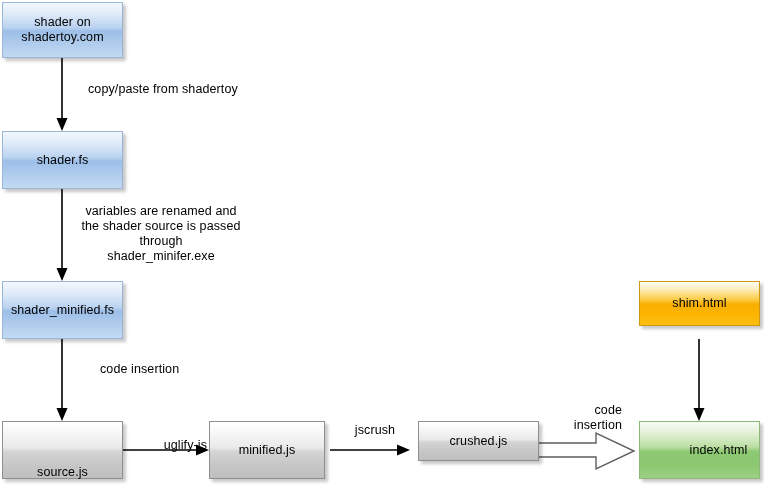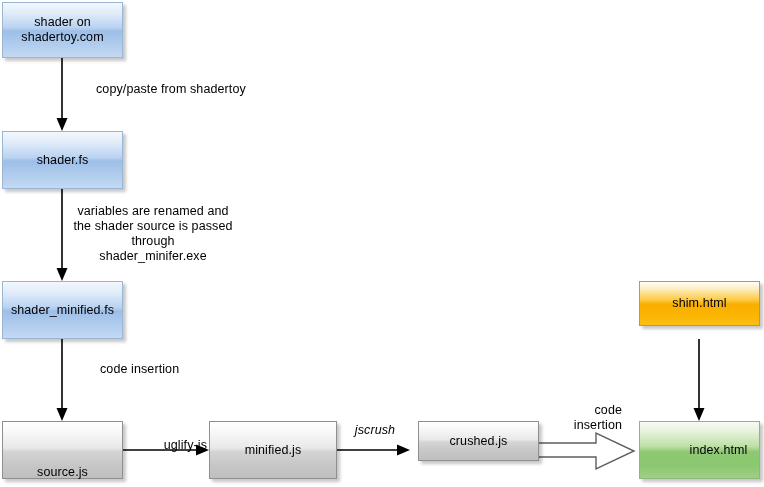--- a/index.html
+++ b/index.html
@@ -142,45 +142,45 @@
   </div>
 
   <div class="node blue" style="left:2px; top:131px; width:121px; height:58px;">
     <span style="white-space:pre-line;">shader.fs</span>
   </div>
 
   <div class="node gray" style="left:2px; top:421px; width:121px; height:58px;">
     <span style="white-space:pre-line;margin-top:44px;">source.js</span>
   </div>
 
-  <div class="node gray" style="left:209px; top:421px; width:128px; height:58px;text-align:center;">
+  <div class="node gray" style="left:209px; top:421px; width:116px; height:58px;text-align:center;">
     <span style="white-space:pre-line;">minified.js</span>
   </div>
 
   <div class="node gray" style="left:418px; top:421px; width:121px; height:40px;">
     <span style="white-space:pre-line;">crushed.js</span>
   </div>
 
   <div class="node orange" style="left:639px; top:281px; width:121px; height:45px;">
     <span style="white-space:pre-line;">shim.html</span>
   </div>
 
   <div class="node green" style="left:639px; top:421px; width:121px; height:58px;padding-left:38px;">
     <span style="white-space:pre-line;">index.html</span>
   </div>
 
-  <div class="label" style="left:96px; top:82px; width:180px; text-align:left;">copy/paste from shadertoy</div>
+  <div class="label" style="left:88px; top:82px; width:180px; text-align:left;">copy/paste from shadertoy</div>
 
-  <div class="label" style="left:67px; top:204px; width:172px; text-align:center;">variables are renamed and
+  <div class="label" style="left:75px; top:204px; width:172px; text-align:center;">variables are renamed and
 the shader source is passed
 through
 shader_minifer.exe</div>
 
   <div class="label" style="left:100px; top:362px; width:120px; text-align:left;">code insertion</div>
 
   <div class="label" style="left:139px; top:438px; width:68px; text-align:right;">uglify-js</div>
 
-  <div class="label" style="left:345px; top:423px; width:60px; text-align:center;font-style:italic;">jscrush</div>
+  <div class="label" style="left:345px; top:423px; width:60px; text-align:center;">jscrush</div>
 
   <div class="label" style="left:548px; top:403px; width:74px; text-align:right;">code
 insertion</div>
 
 </div>
 
 </body></html>

